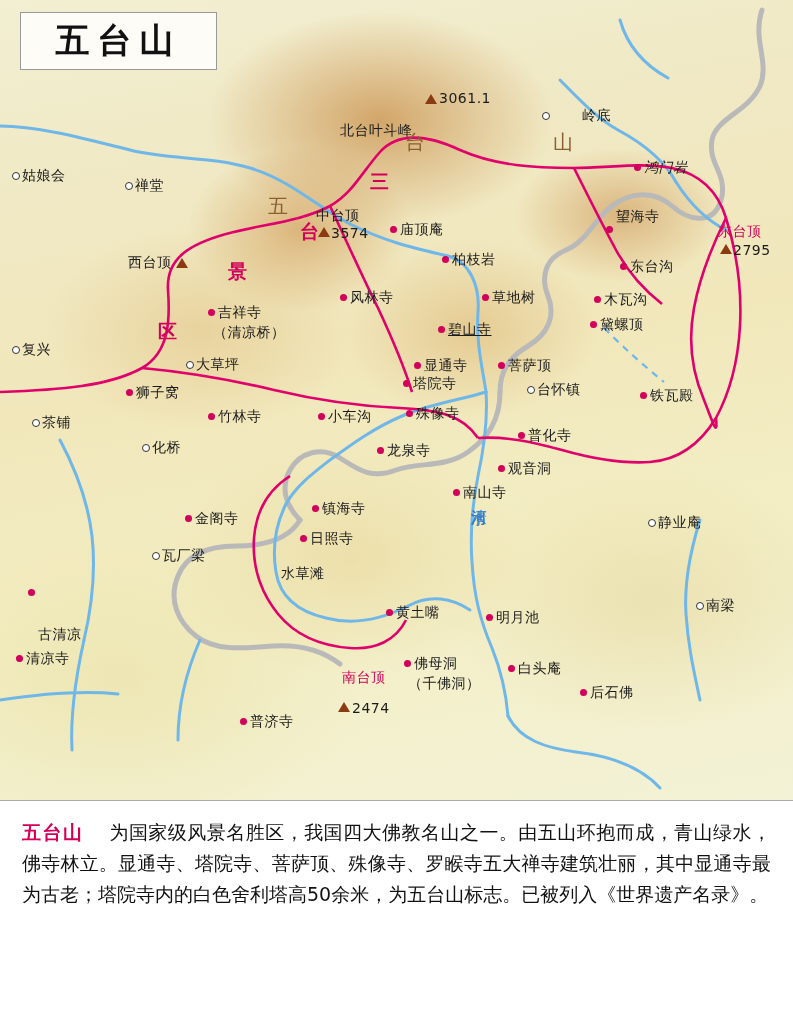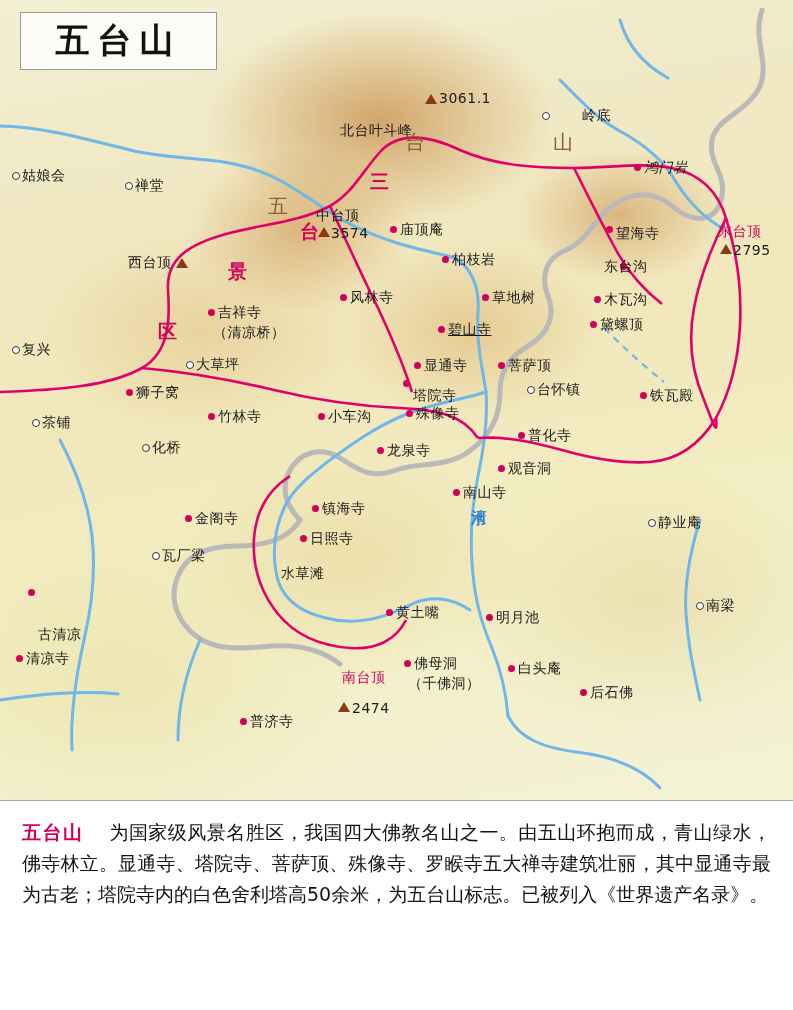--- a/index.html
+++ b/index.html
@@ -224,27 +224,27 @@
     <div id="places">
         <div class="dot hollow" style="left: 542px; top: 112px;"></div>
         <div class="lbl" style="left: 552px; top: 108px; margin-left: 30px;">岭底</div>
         <div class="dot" style="left: 634px; top: 164px;"></div>
         <div class="lbl" style="left: 644px; top: 160px; font-style: italic;">鸿门岩</div>
         <div class="dot hollow" style="left: 12px; top: 172px;"></div>
         <div class="lbl" style="left: 22px; top: 168px;">姑娘会</div>
         <div class="dot hollow" style="left: 125px; top: 182px;"></div>
         <div class="lbl" style="left: 135px; top: 178px;">禅堂</div>
         <div class="dot" style="left: 606px; top: 226px;"></div>
-        <div class="lbl" style="left: 616px; top: 226px;">望海寺</div>
+        <div class="lbl" style="left: 616px; top: 209px;">望海寺</div>
         <div class="dot" style="left: 390px; top: 226px;"></div>
         <div class="lbl" style="left: 400px; top: 222px;">庙顶庵</div>
         <div class="dot" style="left: 442px; top: 256px;"></div>
         <div class="lbl" style="left: 452px; top: 252px;">柏枝岩</div>
         <div class="dot" style="left: 620px; top: 263px;"></div>
-        <div class="lbl" style="left: 604px; top: 259px;">东台沟</div>
+        <div class="lbl" style="left: 630px; top: 259px;">东台沟</div>
         <div class="dot" style="left: 594px; top: 296px;"></div>
         <div class="lbl" style="left: 604px; top: 292px;">木瓦沟</div>
         <div class="dot" style="left: 340px; top: 294px;"></div>
         <div class="lbl" style="left: 350px; top: 290px;">风林寺</div>
         <div class="dot" style="left: 482px; top: 294px;"></div>
         <div class="lbl" style="left: 492px; top: 290px;">草地树</div>
         <div class="dot" style="left: 208px; top: 309px;"></div>
         <div class="lbl" style="left: 218px; top: 305px;">吉祥寺</div>
         <div class="lbl" style="left: 213px; top: 325px;">（清凉桥）</div>
         <div class="dot" style="left: 438px; top: 326px;"></div>
@@ -253,21 +253,21 @@
         <div class="lbl" style="left: 600px; top: 317px;">黛螺顶</div>
         <div class="dot hollow" style="left: 12px; top: 346px;"></div>
         <div class="lbl" style="left: 22px; top: 342px;">复兴</div>
         <div class="dot hollow" style="left: 186px; top: 361px;"></div>
         <div class="lbl" style="left: 196px; top: 357px;">大草坪</div>
         <div class="dot" style="left: 414px; top: 362px;"></div>
         <div class="lbl" style="left: 424px; top: 358px;">显通寺</div>
         <div class="dot" style="left: 498px; top: 362px;"></div>
         <div class="lbl" style="left: 508px; top: 358px;">菩萨顶</div>
         <div class="dot" style="left: 403px; top: 380px;"></div>
-        <div class="lbl" style="left: 413px; top: 388px;">塔院寺</div>
+        <div class="lbl" style="left: 413px; top: 376px;">塔院寺</div>
         <div class="dot hollow" style="left: 527px; top: 386px;"></div>
         <div class="lbl" style="left: 537px; top: 382px;">台怀镇</div>
         <div class="dot" style="left: 126px; top: 389px;"></div>
         <div class="lbl" style="left: 136px; top: 385px;">狮子窝</div>
         <div class="dot" style="left: 640px; top: 392px;"></div>
         <div class="lbl" style="left: 650px; top: 388px;">铁瓦殿</div>
         <div class="dot" style="left: 208px; top: 413px;"></div>
         <div class="lbl" style="left: 218px; top: 409px;">竹林寺</div>
         <div class="dot" style="left: 318px; top: 413px;"></div>
         <div class="lbl" style="left: 328px; top: 409px;">小车沟</div>

